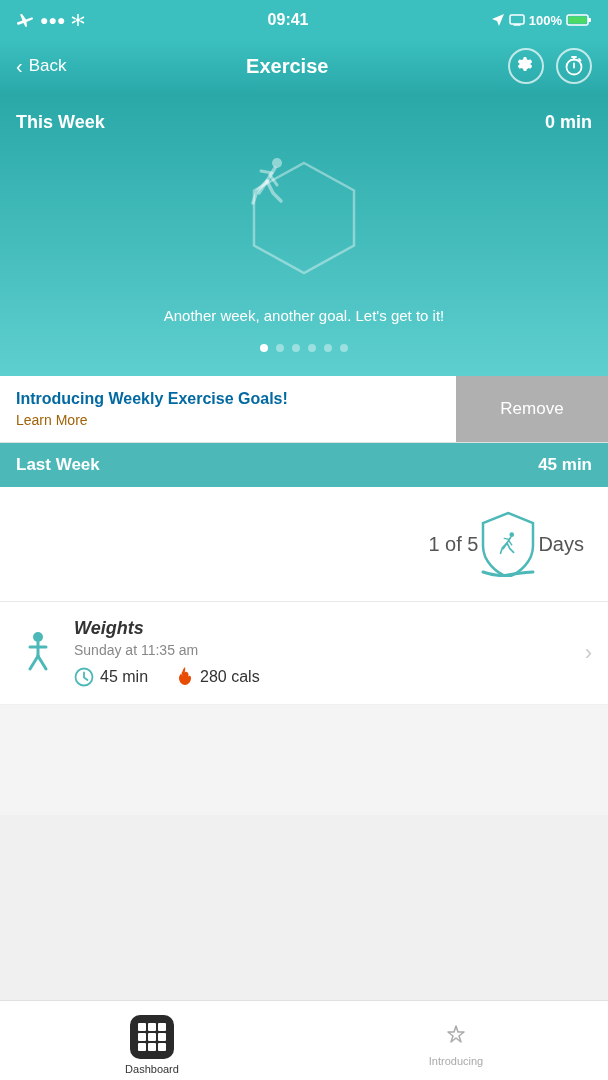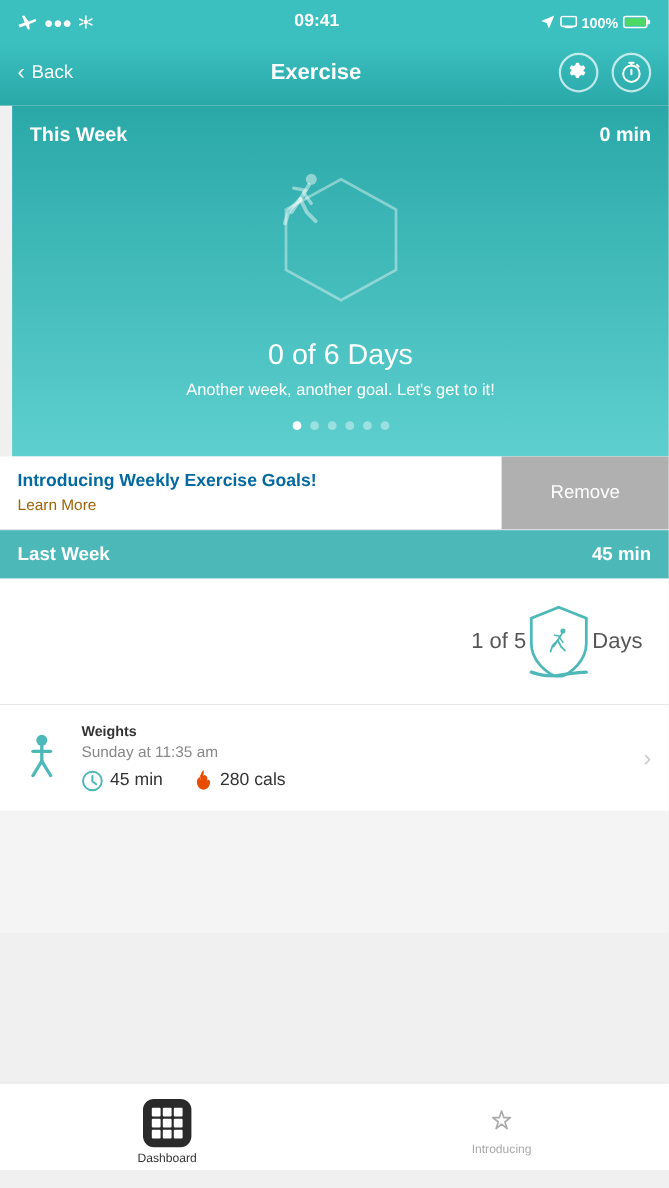--- a/index.html
+++ b/index.html
@@ -68,21 +68,20 @@
       justify-content: center;
       cursor: pointer;
       color: white;
       font-size: 18px;
     }
 
     
     .hero {
       background: linear-gradient(180deg, #2aa8a8 0%, #5ecfcf 100%);
       padding: 16px 16px 8px;
-      margin-left: 11px;
     }
     .this-week-row {
       display: flex;
       justify-content: space-between;
       align-items: center;
       margin-bottom: 20px;
     }
     .this-week-label {
       color: white;
       font-size: 18px;
@@ -237,24 +236,25 @@
     .workout-icon {
       color: #4db8b8;
       font-size: 36px;
       width: 44px;
       display: flex;
       align-items: center;
       justify-content: center;
     }
     .workout-details { flex: 1; }
     .workout-name {
-      font-size: 13px;
+      font-size: 18px;
       font-weight: 600;
       color: #333;
       margin-bottom: 3px;
+      font-style: italic;
     }
     .workout-time-str {
       font-size: 14px;
       color: #888;
       margin-bottom: 8px;
     }
     .workout-stats {
       display: flex;
       gap: 28px;
       align-items: center;
@@ -275,21 +275,21 @@
     
     .empty-space {
       background: #f4f4f4;
       flex: 1;
       min-height: 100px;
     }
 
     
     .bottom-nav {
       position: fixed;
-      bottom: 16px;
+      bottom: 0;
       width: 608px;
       height: 80px;
       background: white;
       border-top: 1px solid #e0e0e0;
       display: flex;
       align-items: center;
     }
     .nav-item {
       flex: 1;
       display: flex;
@@ -424,21 +424,20 @@
 
         <path d="M33 20 L22 18" stroke="rgba(255,255,255,0.45)" stroke-width="3" fill="none" stroke-linecap="round"></path>
         <path d="M31 22 L38 32" stroke="rgba(255,255,255,0.45)" stroke-width="3" fill="none" stroke-linecap="round"></path>
 
         <path d="M28 28 L18 38 L14 50" stroke="rgba(255,255,255,0.45)" stroke-width="3.5" fill="none" stroke-linecap="round"></path>
         <path d="M28 28 L34 40 L42 48" stroke="rgba(255,255,255,0.45)" stroke-width="3.5" fill="none" stroke-linecap="round"></path>
       </svg>
     </div>
   </div>
 
-  <div class="days-text">0 of 6 Days</div>
   <div class="goal-text">Another week, another goal. Let's get to it!</div>
 
   <div class="dots">
     <div class="dot active"></div>
     <div class="dot"></div>
     <div class="dot"></div>
     <div class="dot"></div>
     <div class="dot"></div>
     <div class="dot"></div>
   </div>

